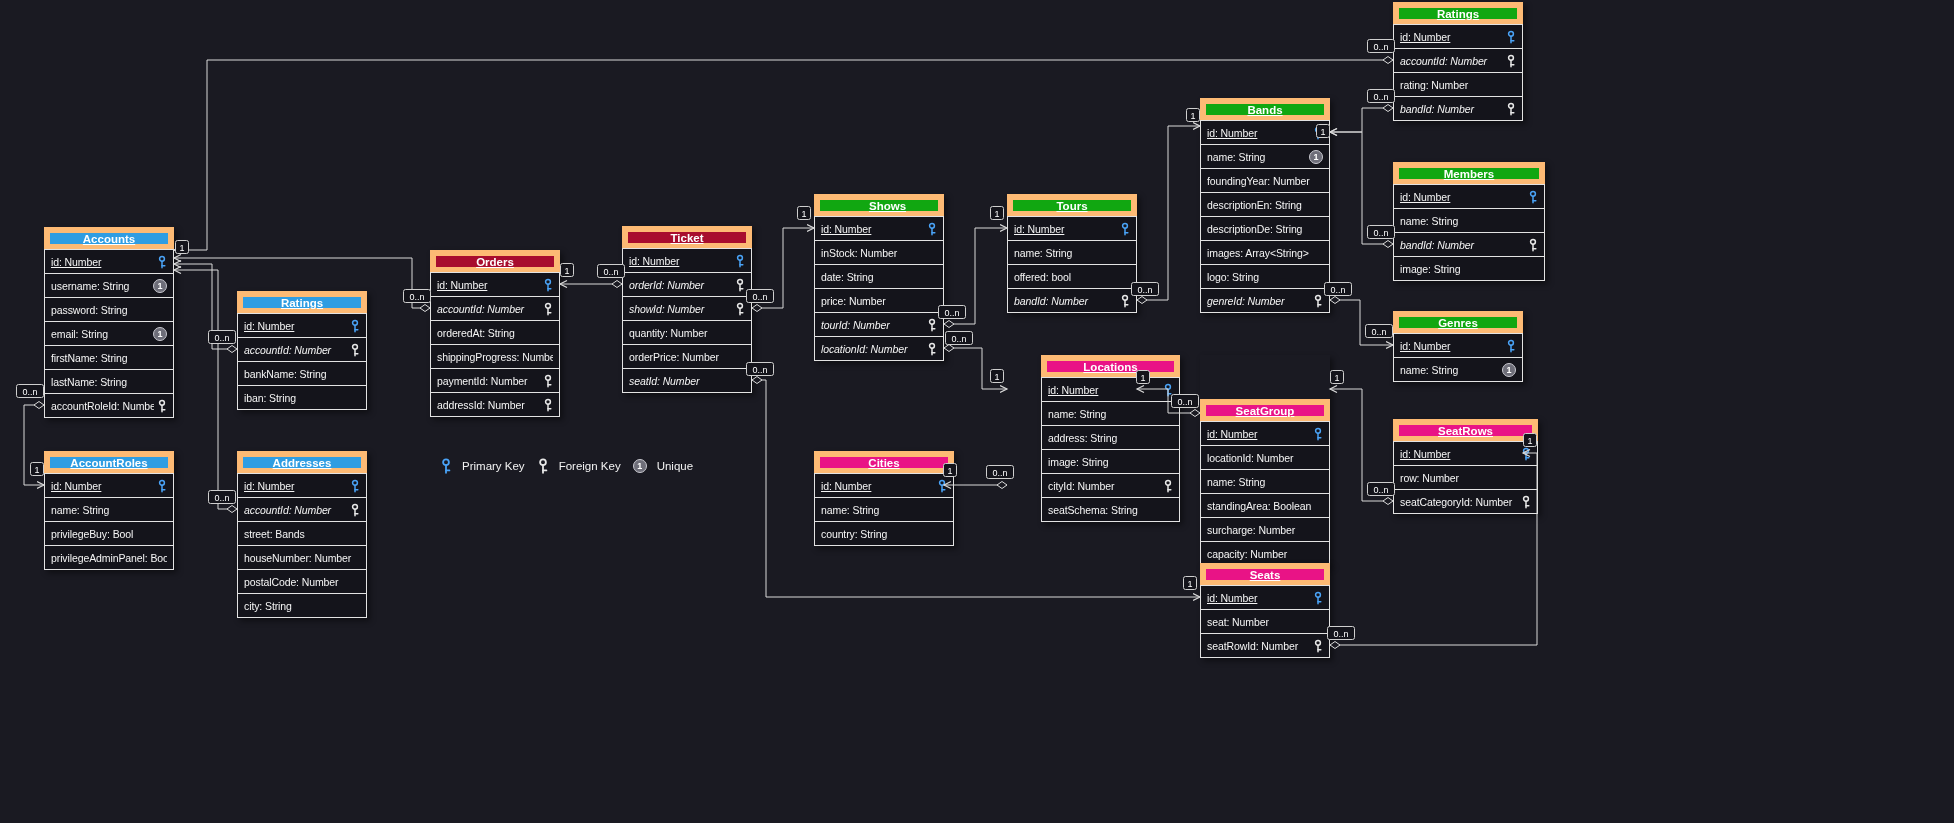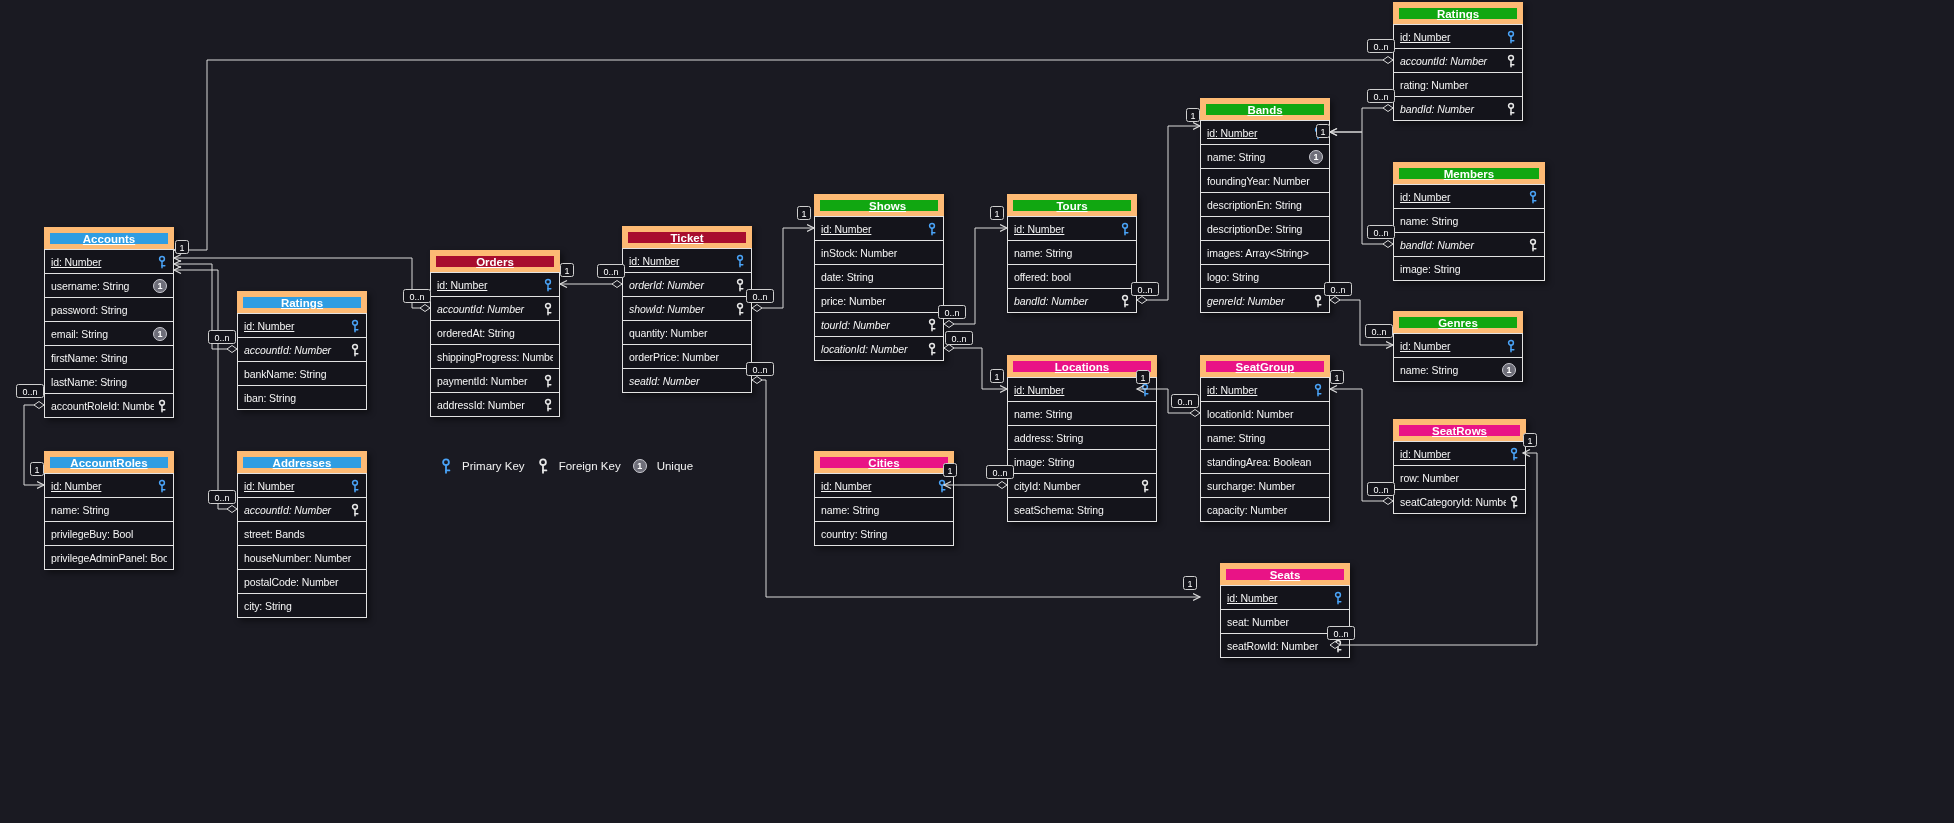--- a/index.html
+++ b/index.html
@@ -449,21 +449,21 @@
             <line x1="6" y1="12.4" x2="9.4" y2="12.4" stroke="#4aa3f7" stroke-width="1.8" stroke-linecap="round"></line>
           </svg>
         </div>
         <div class="entity-row">
           <span class="field-label">name: String</span>
         </div>
         <div class="entity-row">
           <span class="field-label">country: String</span>
         </div>
       </div>
-      <div class="entity" style="left: 1007px; top: 355px; width: 150px;">
+      <div class="entity" style="left: 1041px; top: 355px; width: 139px;">
         <div class="entity-header" style="background: rgb(233, 19, 134);">
           <span class="entity-title-text">Locations</span>
         </div>
         <div class="entity-row">
           <span class="field-label pk">id: Number</span>
           <svg width="10" height="14" viewBox="0 0 12 16" class="key-icon">
             <circle cx="6" cy="4.2" r="2.9" fill="none" stroke="#4aa3f7" stroke-width="1.8"></circle>
             <line x1="6" y1="7.1" x2="6" y2="14.8" stroke="#4aa3f7" stroke-width="1.8" stroke-linecap="round"></line>
             <line x1="6" y1="12.4" x2="9.4" y2="12.4" stroke="#4aa3f7" stroke-width="1.8" stroke-linecap="round"></line>
           </svg>
@@ -483,21 +483,21 @@
             <circle cx="6" cy="4.2" r="2.9" fill="none" stroke="#e8e8e8" stroke-width="1.8"></circle>
             <line x1="6" y1="7.1" x2="6" y2="14.8" stroke="#e8e8e8" stroke-width="1.8" stroke-linecap="round"></line>
             <line x1="6" y1="12.4" x2="9.4" y2="12.4" stroke="#e8e8e8" stroke-width="1.8" stroke-linecap="round"></line>
           </svg>
         </div>
         <div class="entity-row">
           <span class="field-label">seatSchema: String</span>
         </div>
       </div>
       <div class="entity" style="left: 1200px; top: 355px; width: 130px;">
-        <div class="entity-header" style="background: rgb(233, 19, 134);">
+        <div class="entity-header" style="background: rgb(233, 19, 134); margin-top: 44px;">
           <span class="entity-title-text">SeatGroup</span>
         </div>
         <div class="entity-row">
           <span class="field-label pk">id: Number</span>
           <svg width="10" height="14" viewBox="0 0 12 16" class="key-icon">
             <circle cx="6" cy="4.2" r="2.9" fill="none" stroke="#4aa3f7" stroke-width="1.8"></circle>
             <line x1="6" y1="7.1" x2="6" y2="14.8" stroke="#4aa3f7" stroke-width="1.8" stroke-linecap="round"></line>
             <line x1="6" y1="12.4" x2="9.4" y2="12.4" stroke="#4aa3f7" stroke-width="1.8" stroke-linecap="round"></line>
           </svg>
         </div>
@@ -510,21 +510,21 @@
         <div class="entity-row">
           <span class="field-label">standingArea: Boolean</span>
         </div>
         <div class="entity-row">
           <span class="field-label">surcharge: Number</span>
         </div>
         <div class="entity-row">
           <span class="field-label">capacity: Number</span>
         </div>
       </div>
-      <div class="entity" style="left: 1393px; top: 419px; width: 133px;">
+      <div class="entity" style="left: 1393px; top: 419px; width: 145px;">
         <div class="entity-header" style="background: rgb(233, 19, 134);">
           <span class="entity-title-text">SeatRows</span>
         </div>
         <div class="entity-row">
           <span class="field-label pk">id: Number</span>
           <svg width="10" height="14" viewBox="0 0 12 16" class="key-icon">
             <circle cx="6" cy="4.2" r="2.9" fill="none" stroke="#4aa3f7" stroke-width="1.8"></circle>
             <line x1="6" y1="7.1" x2="6" y2="14.8" stroke="#4aa3f7" stroke-width="1.8" stroke-linecap="round"></line>
             <line x1="6" y1="12.4" x2="9.4" y2="12.4" stroke="#4aa3f7" stroke-width="1.8" stroke-linecap="round"></line>
           </svg>
@@ -534,21 +534,21 @@
         </div>
         <div class="entity-row">
           <span class="field-label">seatCategoryId: Number</span>
           <svg width="10" height="14" viewBox="0 0 12 16" class="key-icon">
             <circle cx="6" cy="4.2" r="2.9" fill="none" stroke="#e8e8e8" stroke-width="1.8"></circle>
             <line x1="6" y1="7.1" x2="6" y2="14.8" stroke="#e8e8e8" stroke-width="1.8" stroke-linecap="round"></line>
             <line x1="6" y1="12.4" x2="9.4" y2="12.4" stroke="#e8e8e8" stroke-width="1.8" stroke-linecap="round"></line>
           </svg>
         </div>
       </div>
-      <div class="entity" style="left: 1200px; top: 563px; width: 130px; margin-left: 20px;">
+      <div class="entity" style="left: 1200px; top: 563px; width: 130px;">
         <div class="entity-header" style="background: rgb(233, 19, 134);">
           <span class="entity-title-text">Seats</span>
         </div>
         <div class="entity-row">
           <span class="field-label pk">id: Number</span>
           <svg width="10" height="14" viewBox="0 0 12 16" class="key-icon">
             <circle cx="6" cy="4.2" r="2.9" fill="none" stroke="#4aa3f7" stroke-width="1.8"></circle>
             <line x1="6" y1="7.1" x2="6" y2="14.8" stroke="#4aa3f7" stroke-width="1.8" stroke-linecap="round"></line>
             <line x1="6" y1="12.4" x2="9.4" y2="12.4" stroke="#4aa3f7" stroke-width="1.8" stroke-linecap="round"></line>
           </svg>

